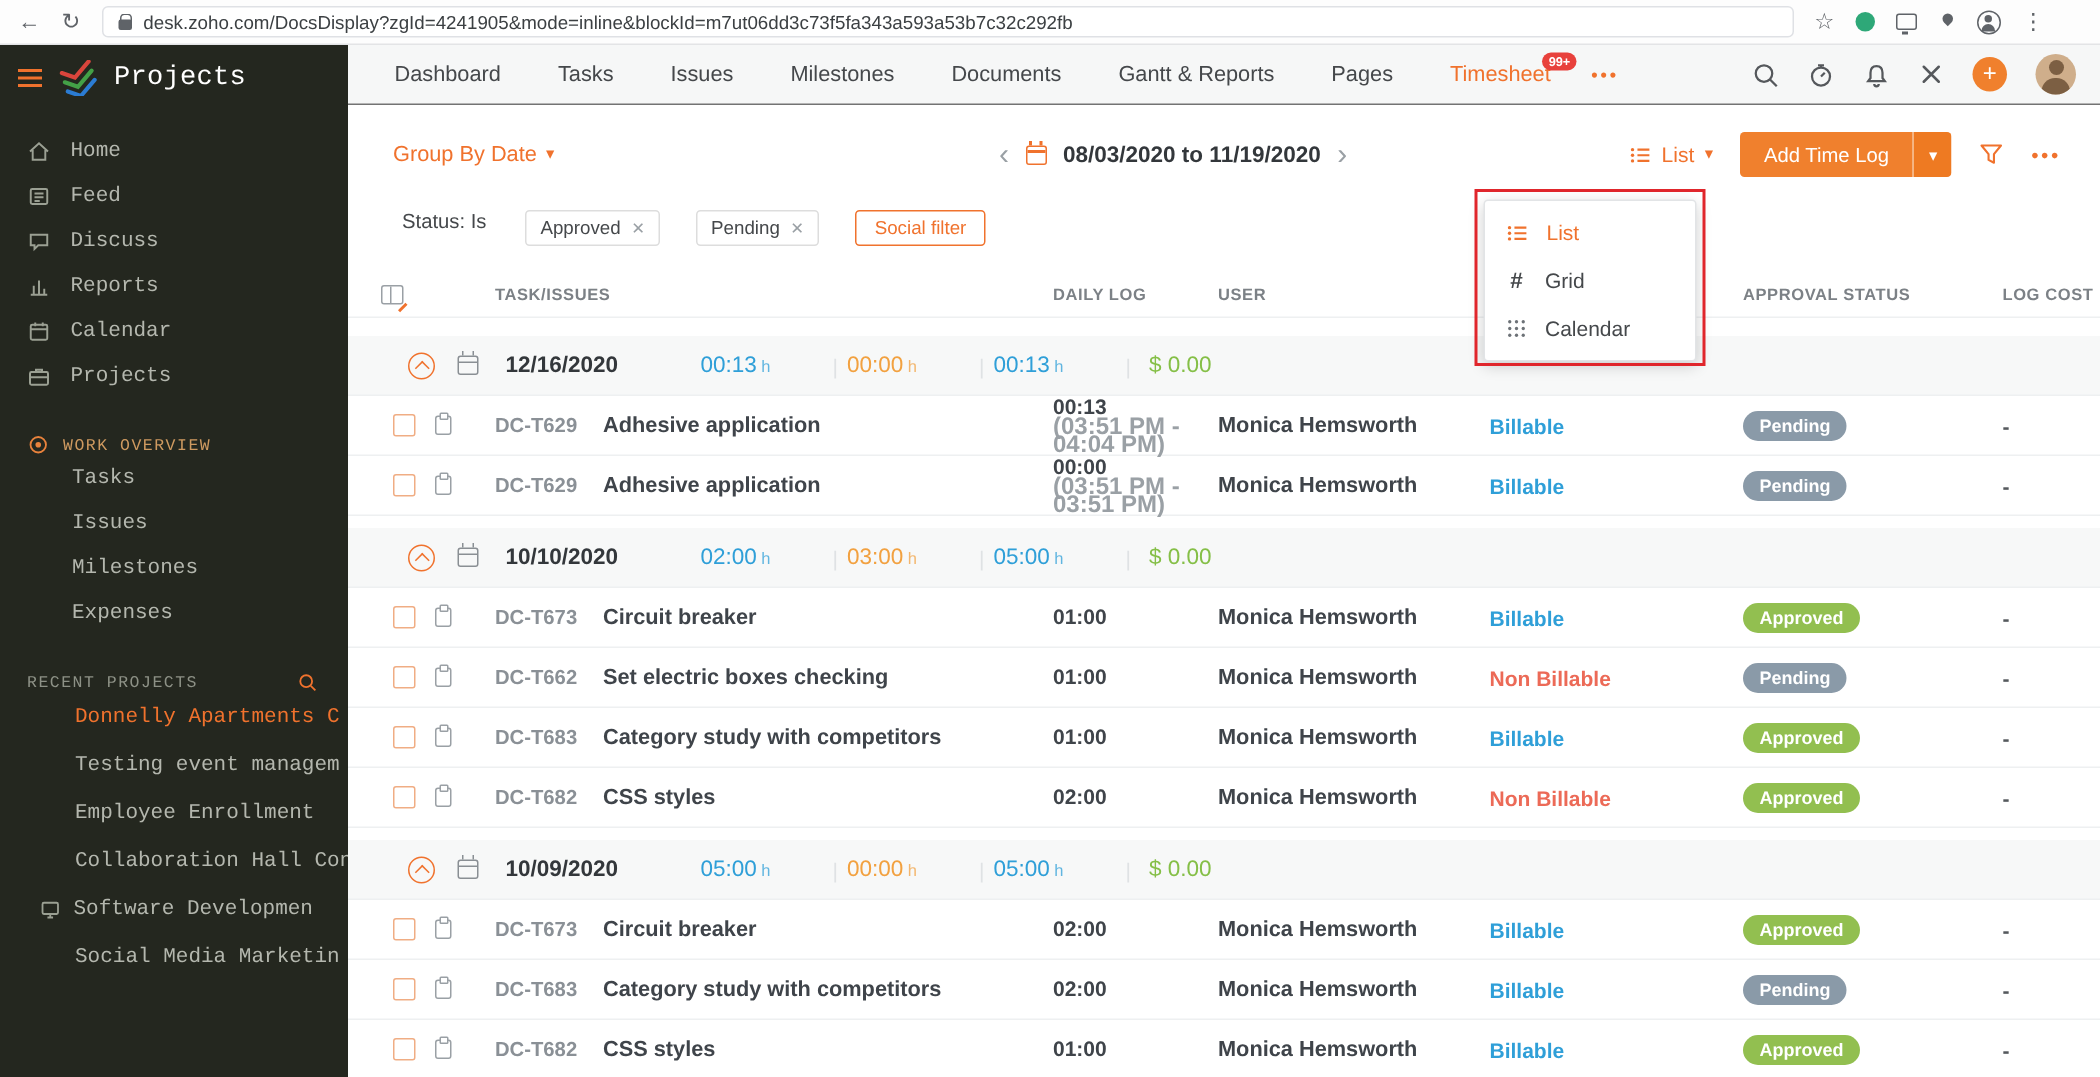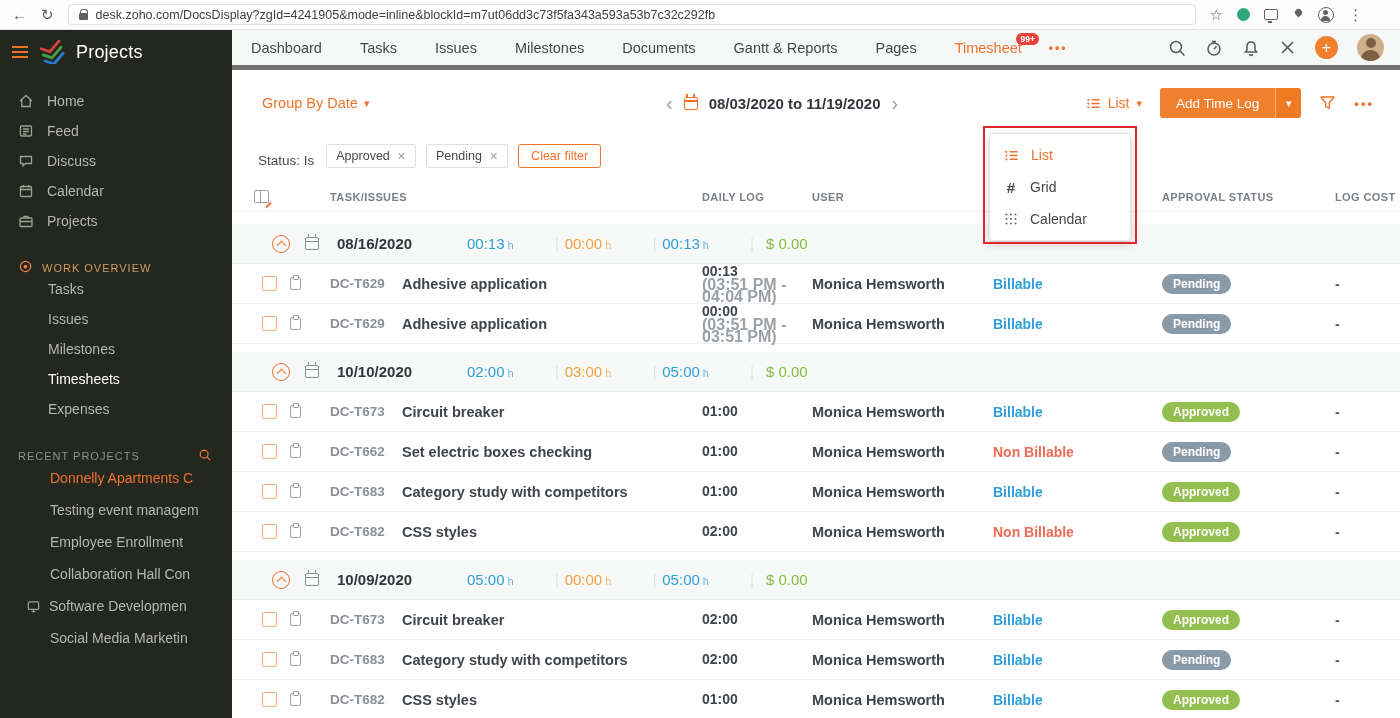--- a/index.html
+++ b/index.html
@@ -28,42 +28,42 @@
   .ext-pin { width: 12px; height: 12px; position: relative; }
   .ext-pin::before { content: ""; position: absolute; left: 3px; top: 0; width: 7px; height: 7px; background: #5f6368; border-radius: 50% 50% 50% 0; transform: rotate(-45deg); }
   .mini-avatar { width: 16px; height: 16px; border-radius: 50%; border: 1.5px solid #5f6368; position: relative; }
   .mini-avatar::before { content: ""; position: absolute; left: 4px; top: 2.5px; width: 5px; height: 5px; border-radius: 50%; background: #5f6368; }
   .mini-avatar::after { content: ""; position: absolute; left: 2px; top: 8.5px; width: 9px; height: 5px; border-radius: 5px 5px 0 0; background: #5f6368; }
 
   
   .app { display: flex; height: 688px; }
 
   
-  .sidebar { width: 232px; background: #24271f; color: #b4b7ae; flex-shrink: 0; overflow: hidden; }
+  .sidebar { width: 232px; background: #24271f; color: #b4b7ae; flex-shrink: 0; overflow: hidden; font-family: Liberation Mono, monospace; }
   .logo-row { height: 44px; display: flex; align-items: center; gap: 10px; padding: 0 0 0 12px; }
   .burger { width: 16px; height: 12px; border-top: 2px solid #f0722d; border-bottom: 2px solid #f0722d; position: relative; cursor: pointer; flex-shrink: 0; }
   .burger::after { content: ""; position: absolute; left: 0; top: 3px; width: 16px; height: 2px; background: #f0722d; }
   .app-title { color: #fff; font-size: 18px; font-weight: 500; letter-spacing: .2px; }
   .snav { margin-top: 12px; }
   .snav-item { height: 30px; display: flex; align-items: center; gap: 13px; padding-left: 18px; font-size: 14px; cursor: pointer; }
   .snav-item svg { flex-shrink: 0; }
   .sec-head { display: flex; align-items: flex-end; gap: 9px; padding-left: 18px; height: 28px; margin-top: 10px;
     font-size: 11px; letter-spacing: 1px; color: #cf9a60; }
   .sec-head.gray { color: #8d9186; justify-content: flex-start; position: relative; }
   .sec-head .spacer { flex: 1; }
   .swo-item { height: 30px; display: flex; align-items: center; padding-left: 48px; font-size: 14px; cursor: pointer; }
   .swo-item.active { color: #fff; }
   .sproj-item { height: 32px; display: flex; align-items: center; padding-left: 50px; font-size: 14px; cursor: pointer; white-space: nowrap; overflow: hidden; }
   .sproj-item.has-icon { padding-left: 26px; gap: 8px; }
   .sproj-item.active { color: #f0722d; }
 
   
   .main { flex: 1; position: relative; background: #fff; min-width: 0; }
 
-  .topnav { height: 40px; background: #f6f7f7; border-bottom: 5px solid #737373; display: flex; align-items: center; }
+  .topnav { height: 40px; background: #f6f7f7; border-bottom: 1px solid #737373; display: flex; align-items: center; padding-left: 12px; }
   .tab { padding: 0 19px; font-size: 14.5px; color: #45484b; cursor: pointer; position: relative; white-space: nowrap; }
   .tab.active { color: #f0722d; }
   .tab-badge { position: absolute; top: -7px; right: 2px; background: #e8413c; color: #fff; font-size: 8.5px;
     padding: 1px 4px; border-radius: 7px; font-weight: bold; }
   .tn-more { color: #f0722d; font-size: 12px; letter-spacing: 2px; font-weight: bold; padding: 0 8px; cursor: pointer; }
   .tn-right { margin-left: auto; display: flex; align-items: center; gap: 19px; padding-right: 16px; }
   .tn-ic { cursor: pointer; display: flex; }
   .plus-btn { width: 23px; height: 23px; border-radius: 50%; background: #f0802d; color: #fff; font-size: 16px;
     display: flex; align-items: center; justify-content: center; cursor: pointer; line-height: 1; }
   .avatar { width: 27px; height: 27px; border-radius: 50%; background: #cfae8b; overflow: hidden; position: relative; cursor: pointer; }
@@ -84,21 +84,21 @@
   .tb-right { margin-left: auto; display: flex; align-items: center; gap: 18px; }
   .view-toggle { display: flex; align-items: center; gap: 7px; color: #f0722d; font-size: 14px; cursor: pointer; }
   .add-btn { display: flex; height: 30px; border-radius: 3px; overflow: hidden; cursor: pointer; }
   .add-main { background: #f0802d; color: #fff; font-size: 13.5px; display: flex; align-items: center; padding: 0 16px; }
   .add-caret { background: #ee7a22; color: #fff; width: 26px; display: flex; align-items: center; justify-content: center;
     border-left: 1px solid rgba(255,255,255,.45); font-size: 11px; }
   .funnel { cursor: pointer; display: flex; }
   .tb-more { color: #f0722d; font-size: 13px; letter-spacing: 2px; font-weight: bold; cursor: pointer; }
 
   
-  .filters { display: flex; align-items: flex-end; gap: 10px; padding-left: 26px; margin-top: 20px; height: 28px; }
+  .filters { display: flex; align-items: flex-start; gap: 24px; padding-left: 36px; margin-top: 20px; height: 28px; }
   .f-label { font-size: 13.5px; color: #45484b; margin-right: 2px; }
   .chip { display: flex; align-items: center; gap: 7px; border: 1px solid #ddd; border-radius: 3px;
     padding: 4px 9px; font-size: 12.5px; color: #45484b; background: #fff; }
   .chip .x { color: #9aa0a5; font-size: 11px; cursor: pointer; }
   .clear-filter { border: 1px solid #f0722d; color: #f0722d; border-radius: 3px; padding: 4px 12px;
     font-size: 12.5px; background: #fff; cursor: pointer; }
 
   
   .grid-cols { display: grid; grid-template-columns: 28px 40px 72px 300px 110px 181px 169px 173px 65px;
     align-items: center; padding-left: 30px; }
@@ -208,20 +208,28 @@
         <span style="display:flex;">
             <svg width="16" height="16" viewBox="0 0 16 16" fill="none" stroke="#9ba093" stroke-width="1.3">
               <path d="M2.5 3.5 H13.5 V10.5 H7.5 L5 13 V10.5 H2.5 Z"></path>
             </svg>
           </span>
         <span>Discuss</span>
       </div>
       <div class="snav-item">
         <span style="display:flex;">
             <svg width="16" height="16" viewBox="0 0 16 16" fill="none" stroke="#9ba093" stroke-width="1.3">
+              <path d="M2.5 13.5 H13.5 M4.5 13 V7.5 M8 13 V4 M11.5 13 V9.5"></path>
+            </svg>
+          </span>
+        <span>Reports</span>
+      </div>
+      <div class="snav-item">
+        <span style="display:flex;">
+            <svg width="16" height="16" viewBox="0 0 16 16" fill="none" stroke="#9ba093" stroke-width="1.3">
               <rect x="2.5" y="3.5" width="11" height="10" rx="1"></rect>
               <path d="M2.5 6.5 H13.5 M5.5 2 V4.5 M10.5 2 V4.5"></path>
             </svg>
           </span>
         <span>Calendar</span>
       </div>
       <div class="snav-item">
         <span style="display:flex;">
             <svg width="16" height="16" viewBox="0 0 16 16" fill="none" stroke="#9ba093" stroke-width="1.3">
               <rect x="2" y="5" width="12" height="8.5" rx="1"></rect>
@@ -242,23 +250,20 @@
       <span>WORK OVERVIEW</span>
     </div>
     <div class="swo-item">
         <span>Tasks</span>
       </div>
     <div class="swo-item">
         <span>Issues</span>
       </div>
     <div class="swo-item">
         <span>Milestones</span>
-      </div>
-    <div class="swo-item active">
-        <span>Timesheets</span>
       </div>
     <div class="swo-item">
         <span>Expenses</span>
       </div>
 
     <div class="sec-head gray">
       <span>RECENT PROJECTS</span>
       <span class="spacer"></span>
       <span style="display:flex;margin-right:20px;">
           <svg width="14" height="14" viewBox="0 0 16 16" fill="none" stroke="#f0722d" stroke-width="1.4">
@@ -381,41 +386,41 @@
     <div class="filters">
       <span class="f-label">Status: Is</span>
       <span class="chip">
         <span>Approved</span>
         <span class="x">✕</span>
       </span>
       <span class="chip">
         <span>Pending</span>
         <span class="x">✕</span>
       </span>
-      <button class="clear-filter">Clear filter</button>
+      <button class="clear-filter">Social filter</button>
     </div>
 
     <div class="table">
       <div class="grid-cols thead">
         <span class="colset"></span>
         <span></span>
         <span class="th task">TASK/ISSUES</span>
         <span class="th">DAILY LOG</span>
         <span class="th">USER</span>
         <span></span>
         <span class="th">APPROVAL STATUS</span>
         <span class="th">LOG COST</span>
       </div>
 
       <div class="grow first">
         <span class="collapse"></span>
         <span class="gcal">
             <span class="cal"></span>
           </span>
-        <span class="gdate">08/16/2020</span>
+        <span class="gdate">12/16/2020</span>
         <span class="gt b"><span>00:13</span><i>h</i></span>
         <span class="gsep">|</span>
         <span class="gt n"><span>00:00</span><i>h</i></span>
         <span class="gsep">|</span>
         <span class="gt t"><span>00:13</span><i>h</i></span>
         <span class="gsep">|</span>
         <span class="gcost">$ 0.00</span>
       </div>
       <div class="grid-cols trow">
         <span class="cb"></span>

